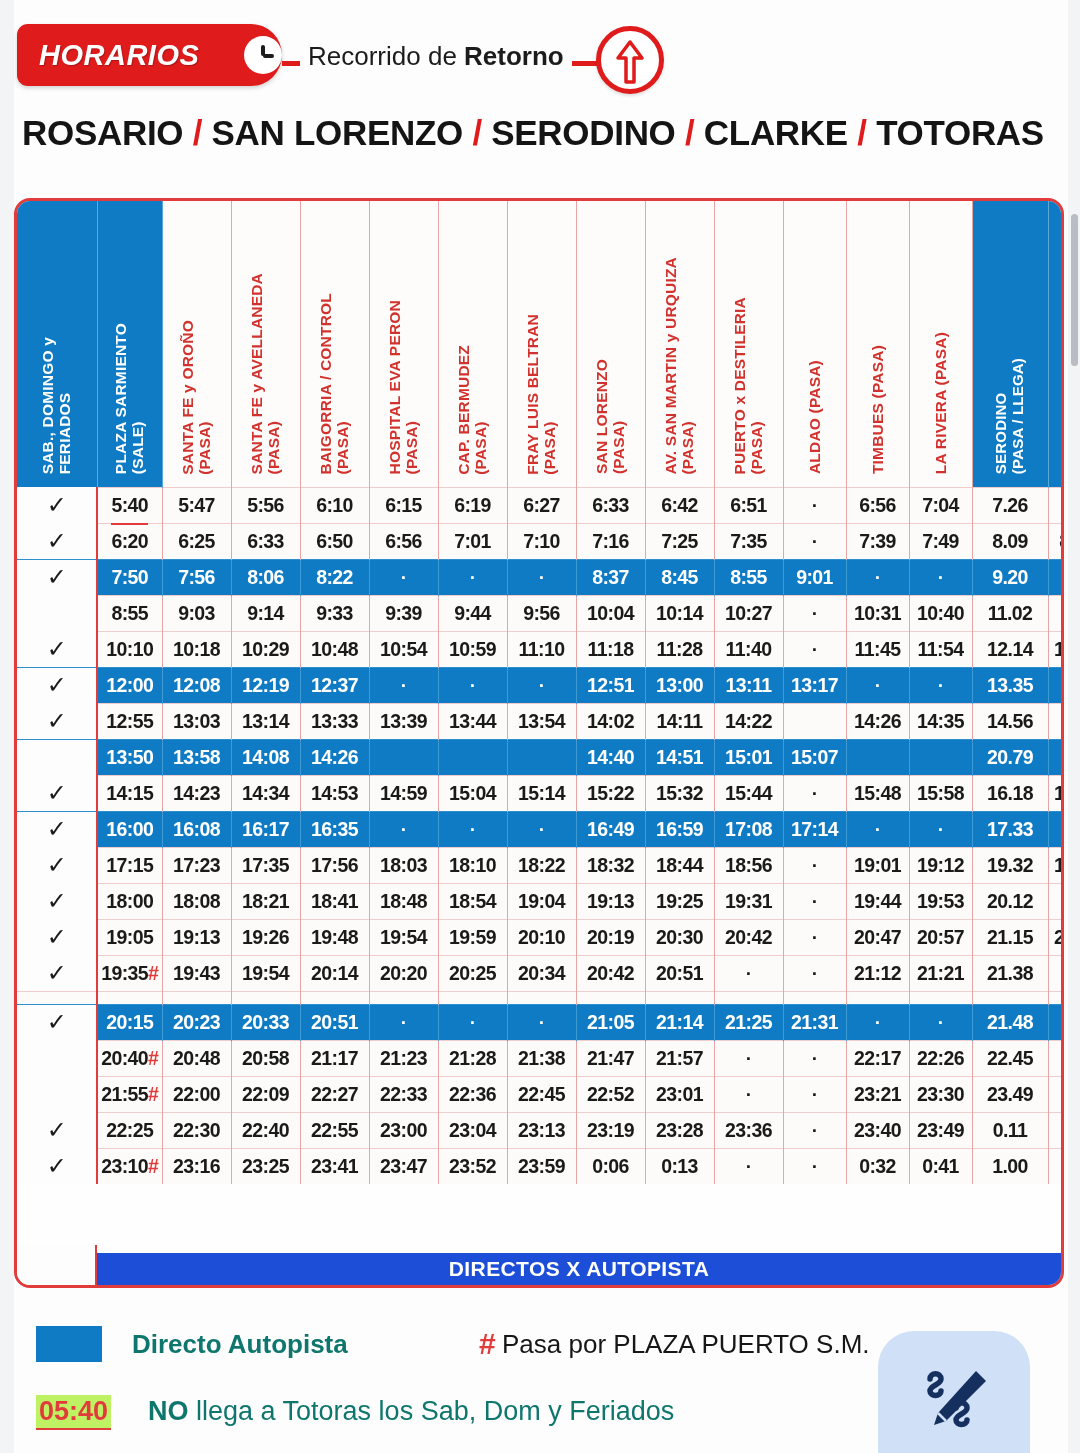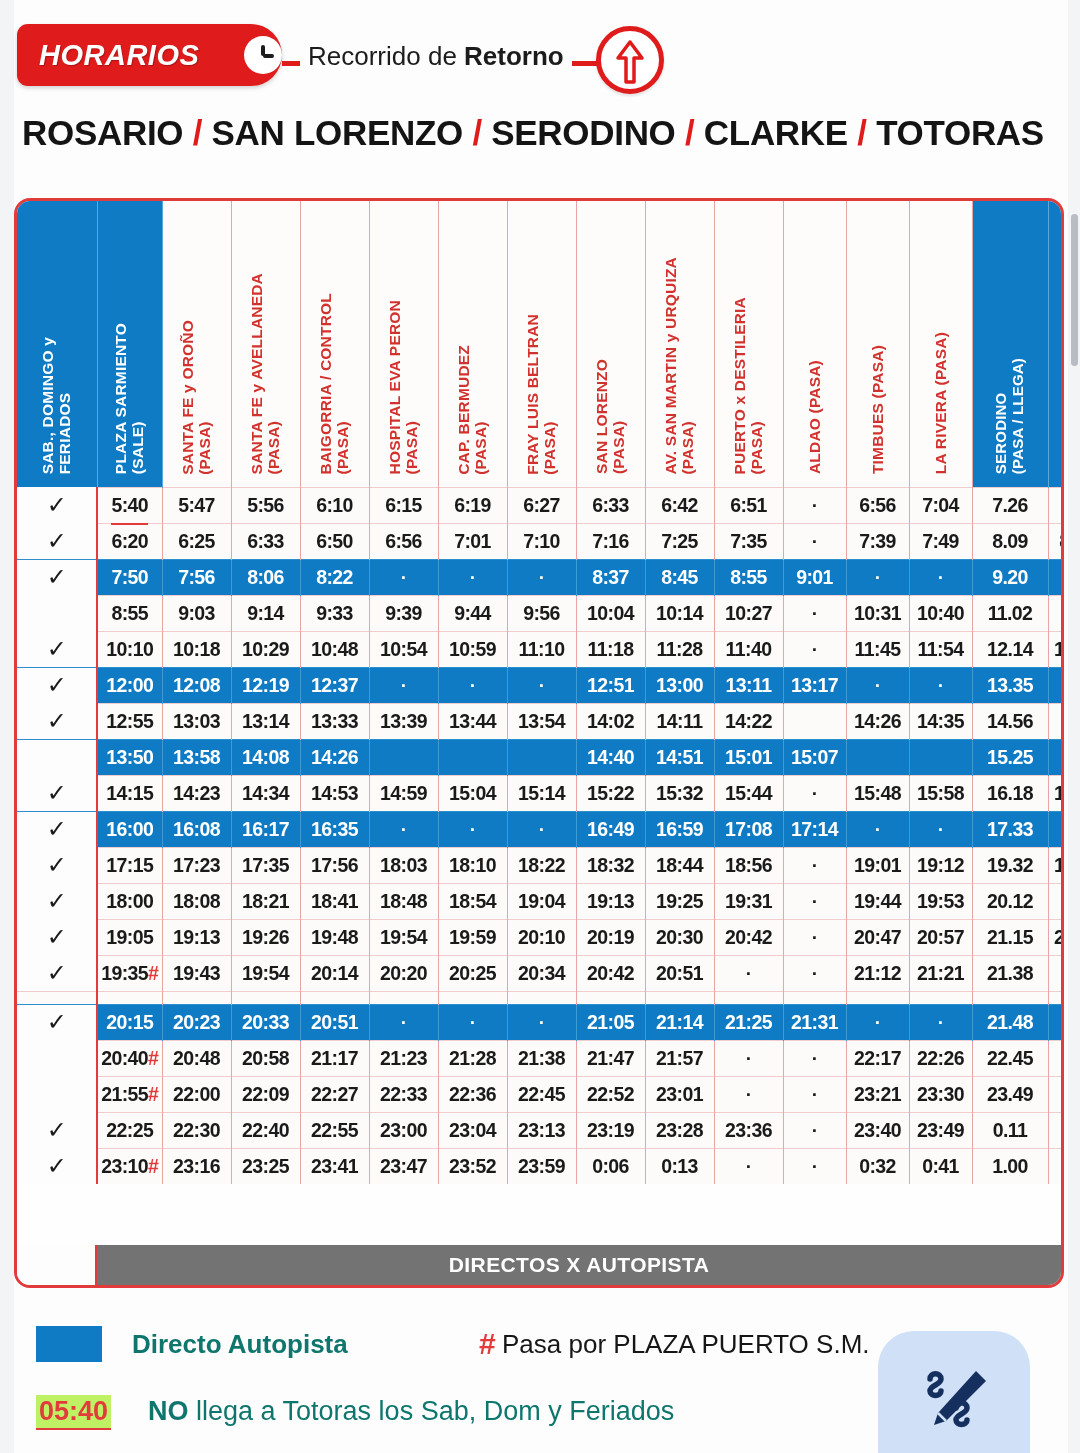--- a/index.html
+++ b/index.html
@@ -131,22 +131,22 @@
   .hashmark { color:#e23b3b; font-weight:bold; }
   .underlined {
     border-bottom:2.5px solid #e23b3b; padding-bottom:7px;
   }
   
   tbody tr.gap td { height:13px; border-top:1px solid #f0cccc; background:#fcfbfa; }
   tbody tr.gap td.chk { border-right:2px solid #e23b3b; }
 
   
   .autopista-bar {
-    position:absolute; left:80px; right:0; bottom:0; height:40px;
-    background:#737373; color:#ffffff;
+    position:absolute; left:80px; right:0; bottom:0; height:32px;
+    background:#1d4ed8; color:#ffffff;
     font-size:21px; font-weight:bold; letter-spacing:.4px;
     display:flex; align-items:center; justify-content:center;
   }
   .autopista-left-pad {
     position:absolute; left:0; bottom:0; width:80px; height:40px;
     background:#fdfdfd; border-right:2px solid #e23b3b;
   }
 
   
   .legend { position:absolute; left:36px; top:1322px; width:1000px; height:50px; }
@@ -434,21 +434,21 @@
             <td><span>14:26</span></td>
             <td></td>
             <td></td>
             <td></td>
             <td><span>14:40</span></td>
             <td><span>14:51</span></td>
             <td><span>15:01</span></td>
             <td><span>15:07</span></td>
             <td></td>
             <td></td>
-            <td><span>15.25</span></td>
+            <td><span>20.79</span></td>
             <td></td>
           </tr>
           <tr>
             <td class="chk"><span>✓</span></td>
             <td><span>14:15</span></td>
             <td><span>14:23</span></td>
             <td><span>14:34</span></td>
             <td><span>14:53</span></td>
             <td><span>14:59</span></td>
             <td><span>15:04</span></td>

